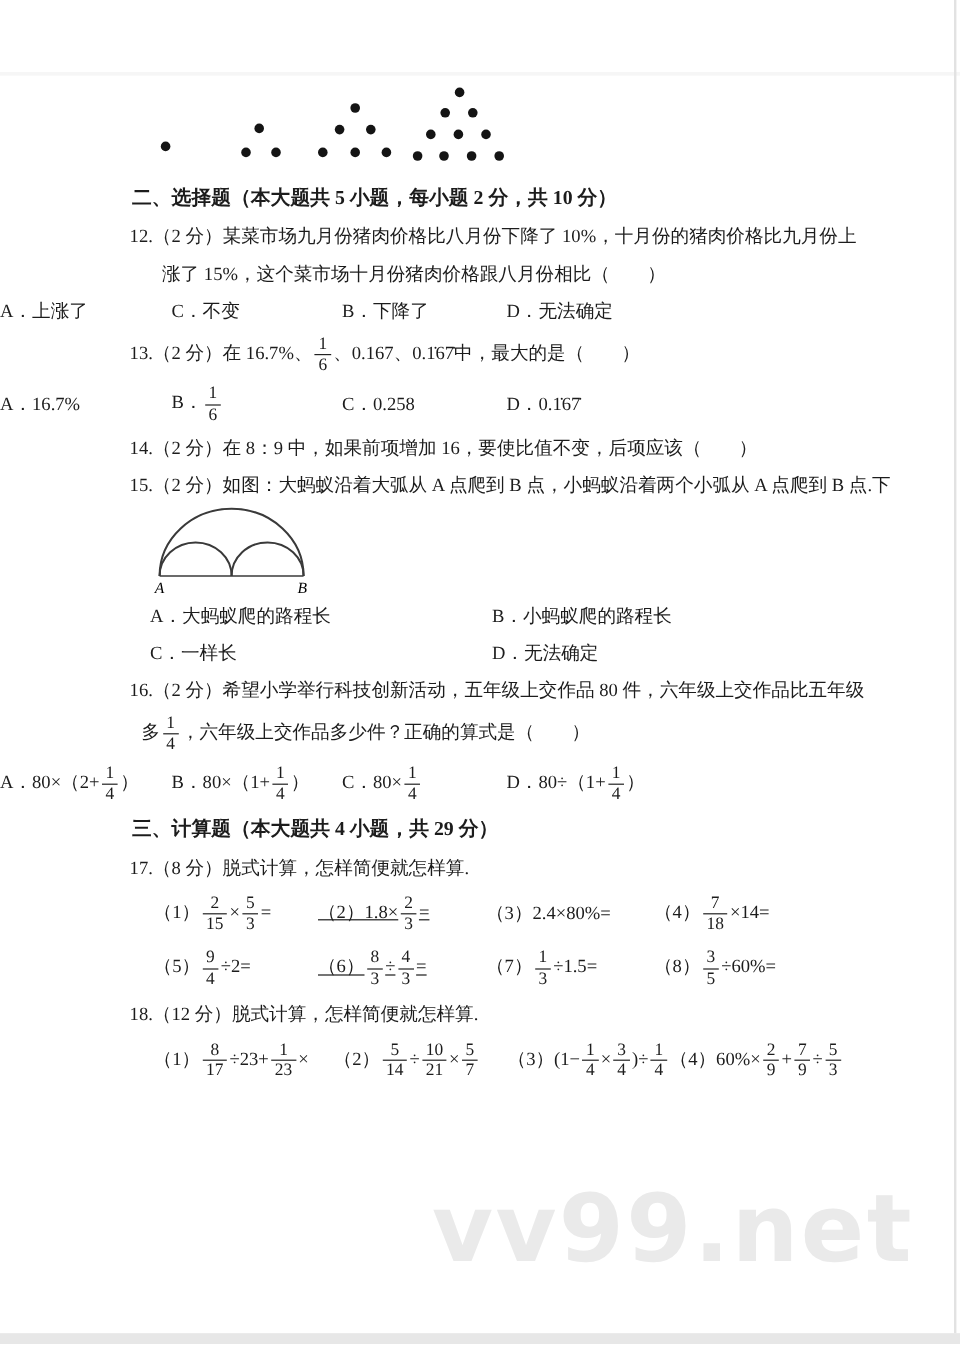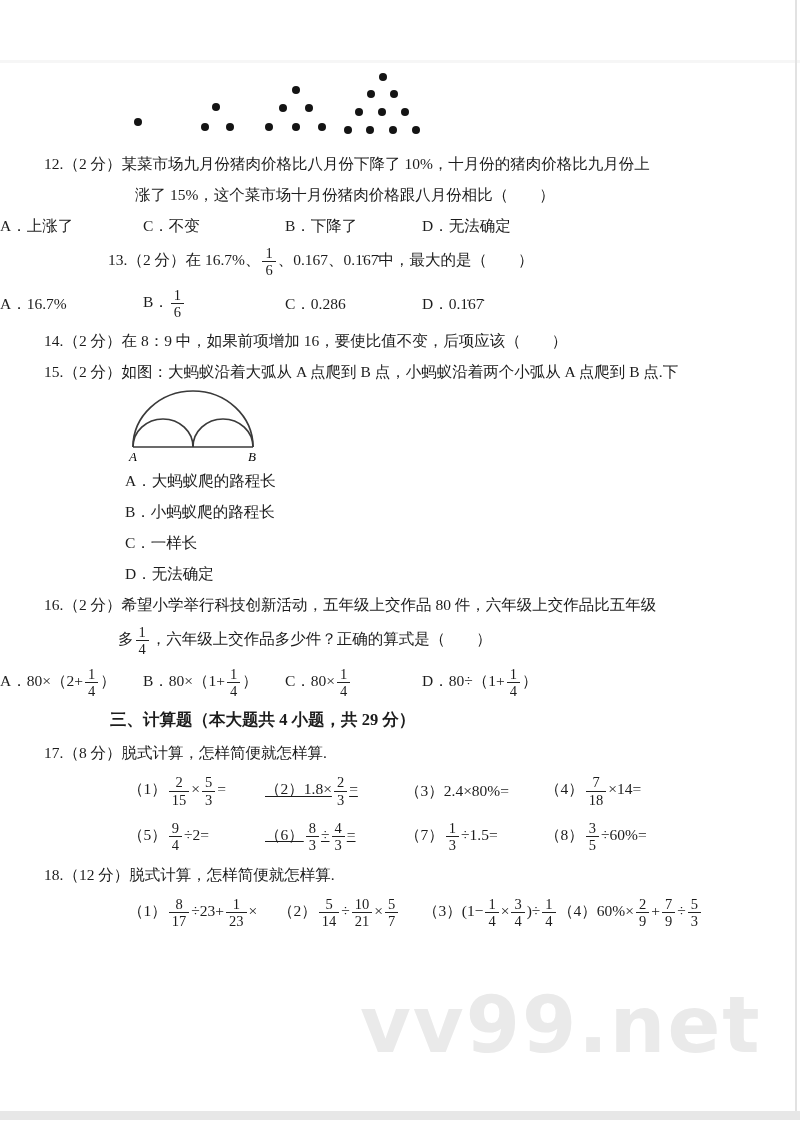--- a/index.html
+++ b/index.html
@@ -15,31 +15,31 @@
     position:absolute;left:360px;top:980px;z-index:0;
     font-family:"DejaVu Sans","Liberation Sans",sans-serif;
     font-weight:700;font-size:78px;color:#eaeaea;letter-spacing:2px;
   }
   .content{position:relative;z-index:1;}
   .dots-layer{position:absolute;top:0;left:0;width:100%;height:150px;z-index:1;}
   .dot{position:absolute;width:8px;height:8px;border-radius:50%;background:#141414;}
   .spacer{height:148px;}
   .h2,.h3{margin-left:110px;font-weight:bold;font-size:16.5px;line-height:34px;white-space:nowrap;}
   .line{line-height:31px;white-space:nowrap;}
-  .ml1{margin-left:44px;}
+  .ml1{margin-left:108px;}
   .ml2{margin-left:135px;}
   .mathline{margin-left:135px;padding:4px 0;white-space:nowrap;}
   .mathline.num{margin-left:108px;}
   .opt4{display:flex;line-height:31px;white-space:nowrap;}
   .opt4 > span:nth-child(1){flex:0 0 auto;min-width:143px;}
   .opt4 > span:nth-child(2){flex:0 0 auto;min-width:142px;}
   .opt4 > span:nth-child(3){flex:0 0 auto;min-width:137px;}
   .opt4 > span:nth-child(4){flex:1;}
   .opt4.tall{align-items:center;padding:4px 0;}
-  .opt2{display:flex;margin-left:125px;line-height:31px;white-space:nowrap;flex-direction:column;}
+  .opt2{display:flex;margin-left:125px;line-height:31px;white-space:nowrap;}
   .opt2 > span:nth-child(1){flex:0 0 auto;min-width:285px;}
   .calcrow{display:flex;align-items:center;margin-left:128px;padding:6px 0;white-space:nowrap;}
   .calcrow.r17 > span:nth-child(1){flex:0 0 auto;min-width:137px;}
   .calcrow.r17 > span:nth-child(2){flex:0 0 auto;min-width:140px;text-decoration:underline;}
   .calcrow.r17 > span:nth-child(3){flex:0 0 auto;min-width:140px;}
   .calcrow.r17 > span:nth-child(4){flex:1;}
   .calcrow.r18 > span:nth-child(1){flex:0 0 auto;min-width:150px;}
   .calcrow.r18 > span:nth-child(2){flex:0 0 auto;min-width:145px;}
   .calcrow.r18 > span:nth-child(3){flex:0 0 auto;min-width:135px;}
   .calcrow.r18 > span:nth-child(4){flex:1;}
@@ -76,38 +76,39 @@
       <span class="dot" style="left: 401px; top: 108px;"></span>
       <span class="dot" style="left: 344px; top: 126px;"></span>
       <span class="dot" style="left: 366px; top: 126px;"></span>
       <span class="dot" style="left: 389px; top: 126px;"></span>
       <span class="dot" style="left: 412px; top: 126px;"></span>
     </div>
 
   <div class="content">
     <div class="spacer"></div>
 
+    <div class="h2">二、选择题（本大题共 5 小题，每小题 2 分，共 10 分）</div>
 
     <div>
       <div class="line ml1">12.（2 分）某菜市场九月份猪肉价格比八月份下降了 10%，十月份的猪肉价格比九月份上</div>
       <div class="line ml2">涨了 15%，这个菜市场十月份猪肉价格跟八月份相比（　　）</div>
       <div class="opt4">
         <span>A．上涨了</span>
         <span>C．不变</span>
         <span>B．下降了</span>
         <span>D．无法确定</span>
       </div>
     </div>
 
     <div>
       <div class="mathline num">13.（2 分）在 16.7%、<span class="frac"><span class="fn">1</span><span class="fd">6</span></span>、0.167、0.1̇67̇中，最大的是（　　）</div>
       <div class="opt4 tall">
         <span>A．16.7%</span>
         <span>B．<span class="frac"><span class="fn">1</span><span class="fd">6</span></span></span>
-        <span>C．0.286</span>
+        <span>C．0.258</span>
         <span>D．0.1̇67̇</span>
       </div>
     </div>
 
     <div>
       <div class="line ml1">14.（2 分）在 8：9 中，如果前项增加 16，要使比值不变，后项应该（　　）</div>
     </div>
 
     <div>
       <div class="line ml1">15.（2 分）如图：大蚂蚁沿着大弧从 A 点爬到 B 点，小蚂蚁沿着两个小弧从 A 点爬到 B 点.下</div>

